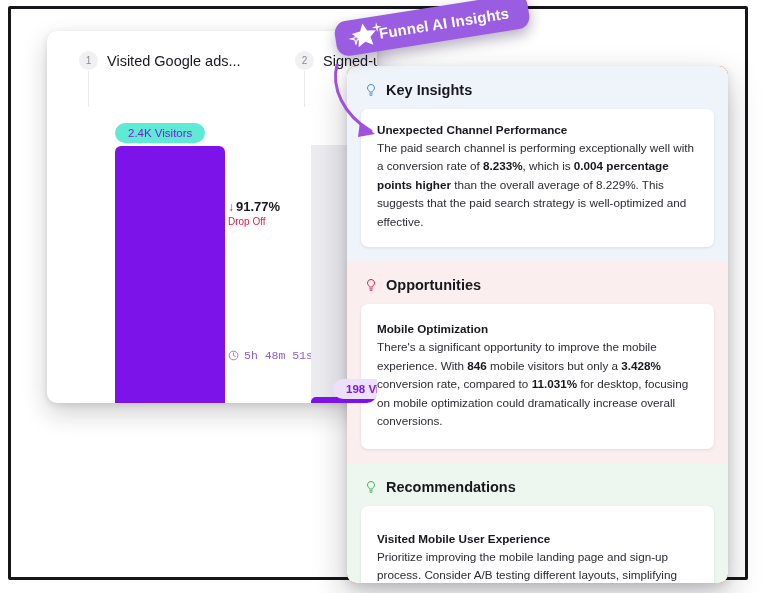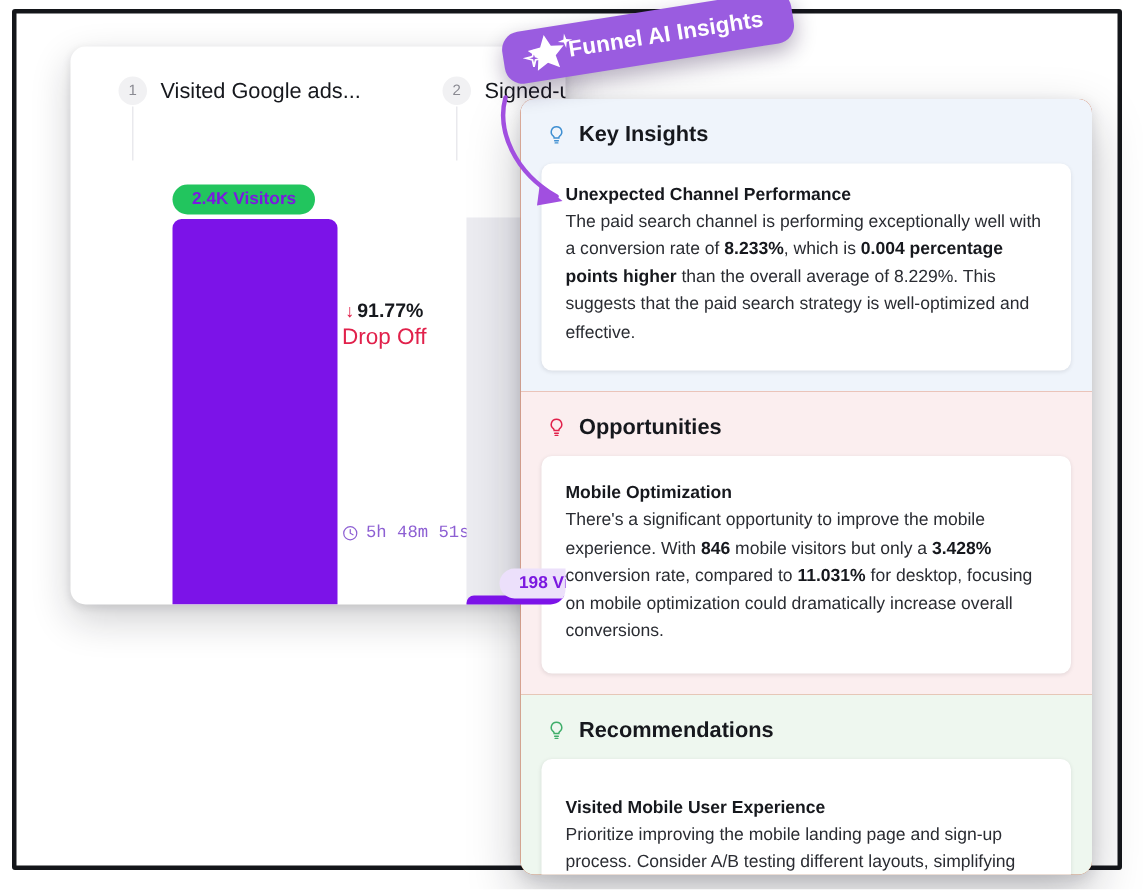--- a/index.html
+++ b/index.html
@@ -33,32 +33,32 @@
     display:flex;align-items:center;justify-content:center;flex:0 0 auto;
   }
   .step-title{font-size:14.5px;color:#16181d;font-weight:400;white-space:nowrap;}
   .step-rule{position:absolute;left:9px;top:40px;width:1px;height:36px;background:#e9e9ed;}
 
   
   .s1{left:32px;width:200px;}
   .s1 .bar-wrap{position:absolute;left:36px;top:115px;width:110px;bottom:0;}
   .badge{
     position:absolute;left:36px;top:92px;
-    background:#22c55e;color:#7b19e0;border-radius:11px;
-    font-size:11.5px;font-weight:700;padding:4px 13px;white-space:nowrap;
+    background:#5eead4;color:#7b19e0;border-radius:11px;
+    font-size:11.5px;font-weight:400;padding:4px 13px;white-space:nowrap;
   }
   .bar{
     position:absolute;left:0;right:0;top:0;bottom:0;
     background:#7c13e8;border-radius:6px 6px 0 0;
   }
   
   .ann-drop{position:absolute;left:181px;top:168px;}
   .ann-drop .v{font-size:13px;font-weight:700;color:#16181d;white-space:nowrap;text-align:center;}
   .ann-drop .v .arr{color:#e1214b;font-weight:700;font-size:12px;margin-right:2px;}
-  .ann-drop .l{font-size:15px;color:#e1214b;margin-top:2px;}
+  .ann-drop .l{font-size:10px;color:#e1214b;margin-top:2px;}
   .ann-time{position:absolute;left:181px;top:318px;display:flex;align-items:center;gap:5px;
     font-size:11.5px;color:#8d5fd3;white-space:nowrap;font-family:Liberation Mono, monospace;}
 
   
   .s2{left:248px;width:200px;}
   .s2-col{position:absolute;left:16px;top:114px;width:118px;bottom:0;background:#ececf1;}
   .s2 .badge2{
     position:absolute;left:38px;top:348px;
     background:#ece0fb;color:#7b19e0;border-radius:11px;
     font-size:11.5px;font-weight:700;padding:4px 13px;white-space:nowrap;z-index:3;

